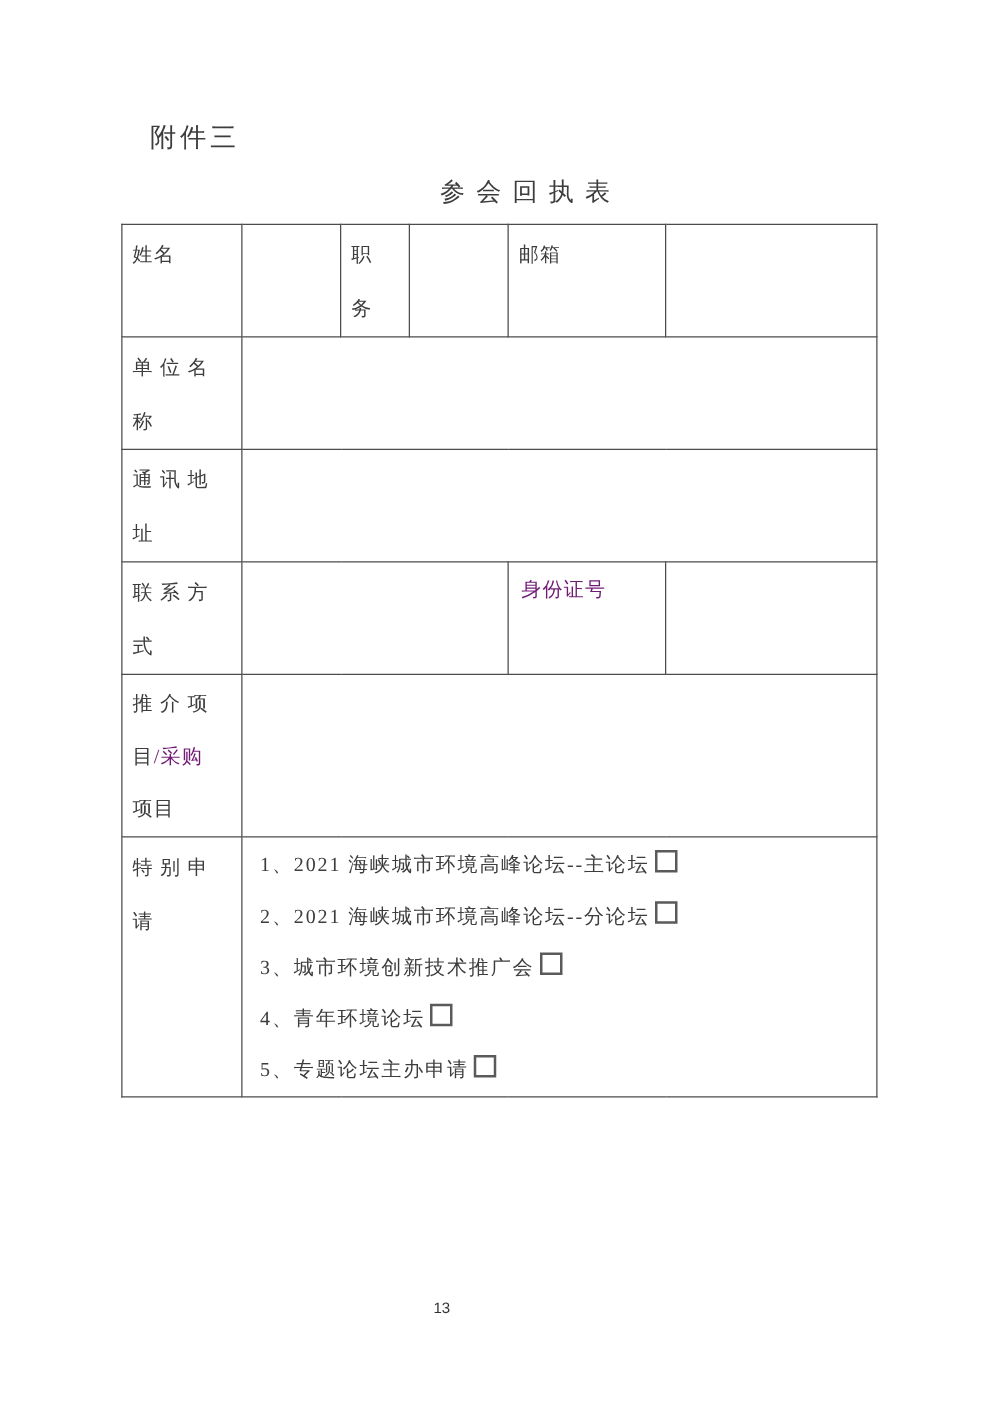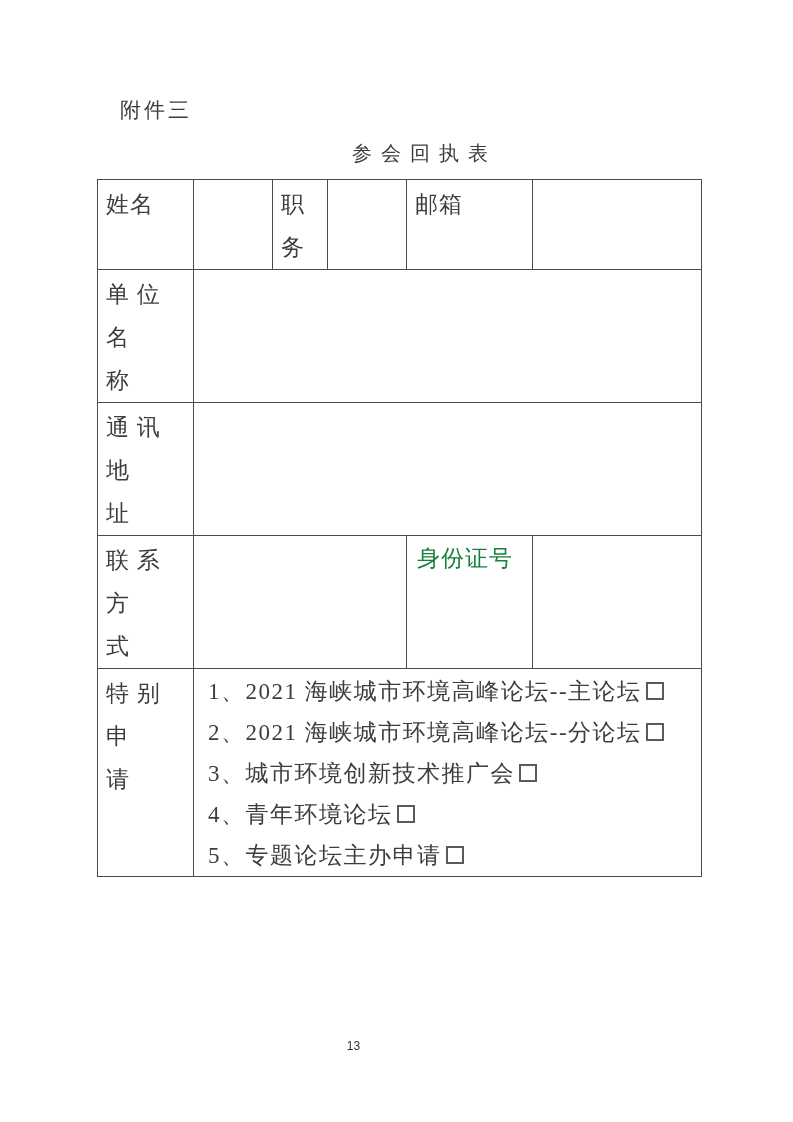--- a/index.html
+++ b/index.html
@@ -36,31 +36,31 @@
     left: 97px;
     top: 179px;
     width: 604px;
     border-collapse: collapse;
     table-layout: fixed;
   }
   table.form td {
     border: 1px solid #4c4c4c;
     vertical-align: top;
     padding: 0;
-    font-size: 23px;
+    font-size: 16px;
     overflow: hidden;
   }
   .lbl {
     padding: 3px 4px 0 8px;
     line-height: 43px;
     white-space: pre-line;
     letter-spacing: 1px;
   }
   .lbl.nopre { white-space: normal; }
-  .kai { color: #15803d; }
+  .kai { color: #701a75; }
   .cell-pad { padding: 10px 0 0 10px; line-height: 26px; letter-spacing: 1px; }
   .checkbox {
     display: inline-block;
     width: 14px;
     height: 14px;
     border: 2px solid #5a5a5a;
     margin-left: 4px;
     vertical-align: -1px;
     background: #ffffff;
   }
@@ -130,20 +130,26 @@
       <td>
             <div class="lbl">联 系 方
 式</div>
           </td>
       <td colspan="3"></td>
       <td>
             <div class="cell-pad kai">身份证号</div>
           </td>
       <td></td>
     </tr>
+    <tr style="height:125px">
+      <td>
+            <div class="lbl nopre" style="line-height:42px"><span>推 介 项</span><br><span>目</span><span class="kai">/采购</span><br><span>项目</span></div>
+          </td>
+      <td colspan="5"></td>
+    </tr>
     <tr style="height:205px">
       <td class="mid">
             <div class="lbl">特 别 申
 请</div>
           </td>
       <td colspan="5">
         <div class="items">
           <div class="item"><span>1、2021 海峡城市环境高峰论坛--主论坛</span><span class="checkbox"></span></div>
           <div class="item"><span>2、2021 海峡城市环境高峰论坛--分论坛</span><span class="checkbox"></span></div>
           <div class="item"><span>3、城市环境创新技术推广会</span><span class="checkbox"></span></div>

